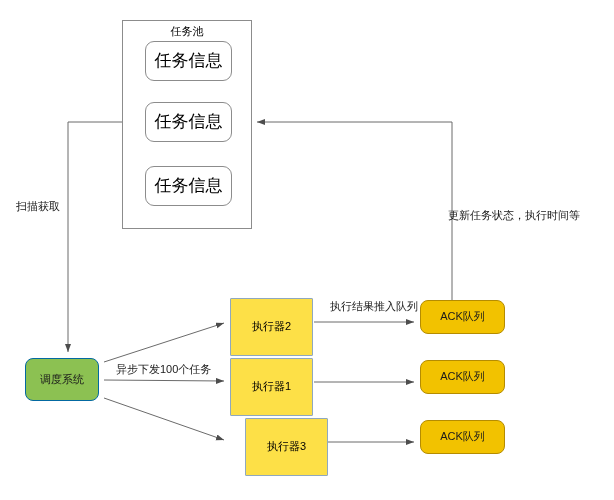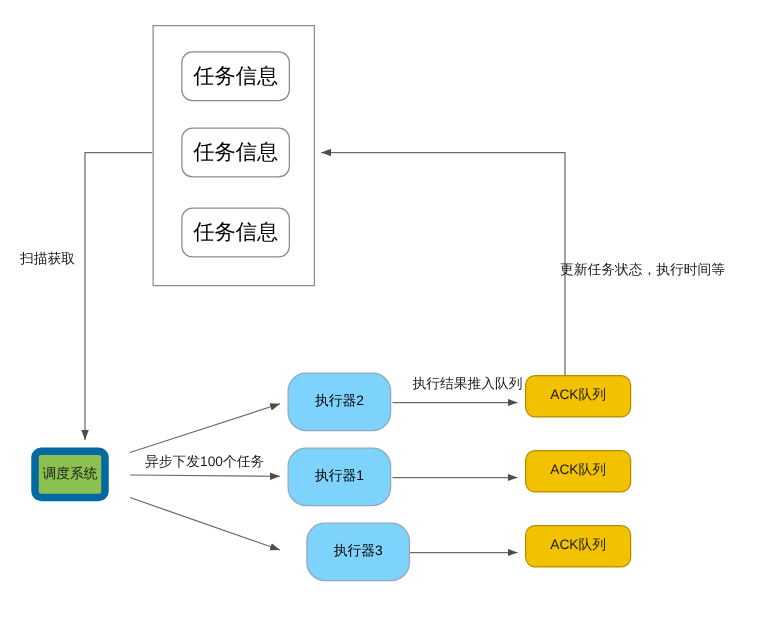--- a/index.html
+++ b/index.html
@@ -65,35 +65,35 @@
     background: #ffffff;
     font-size: 17px;
   }
   .task-1 { top: 41px; }
   .task-2 { top: 102px; }
   .task-3 { top: 166px; }
 
   .sched {
     left: 25px;
     top: 358px;
-    width: 62px;
+    width: 74px;
     height: 43px;
-    border: 6px solid #0369a1;
+    border: 1px solid #0369a1;
     border-radius: 8px;
     background: #8cc152;
     font-size: 11px;
     color: #1a1a1a;
   }
   .executor {
     left: 230px;
     width: 83px;
-    height: 47px;
+    height: 58px;
     border: 1px solid #8fa8bf;
-    border-radius: 15px;
-    background: #7dd3fc;
+    border-radius: 1px;
+    background: #fde047;
     font-size: 11px;
   }
   .exec-1 { top: 298px; }
   .exec-2 { top: 358px; }
   .exec-3 { top: 418px; margin-left: 15px; }
 
   .ack {
     left: 420px;
     width: 85px;
     height: 34px;
@@ -154,20 +154,21 @@
     </g>
     <g>
       <path d="M314,382 L414,382" fill="none" stroke="#6b6b6b" stroke-width="1" marker-end="url(#arrow)"></path>
     </g>
     <g>
       <path d="M314,442 L414,442" fill="none" stroke="#6b6b6b" stroke-width="1" marker-end="url(#arrow)"></path>
     </g>
   </svg>
 
   <div class="node pool-outer"></div>
+  <div class="pool-title">任务池</div>
 
   <div class="node task-box task-1">任务信息</div>
   <div class="node task-box task-2">任务信息</div>
   <div class="node task-box task-3">任务信息</div>
 
   <div class="node sched">调度系统</div>
 
   <div class="node executor exec-1">执行器2</div>
   <div class="node executor exec-2">执行器1</div>
   <div class="node executor exec-3">执行器3</div>

